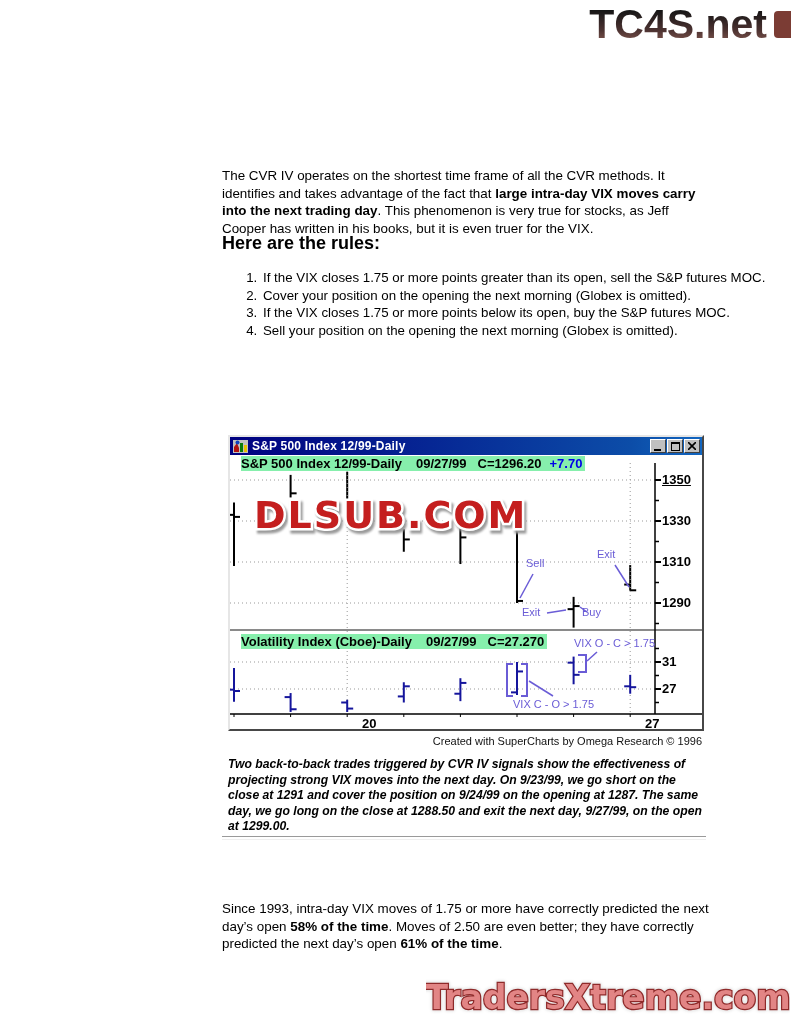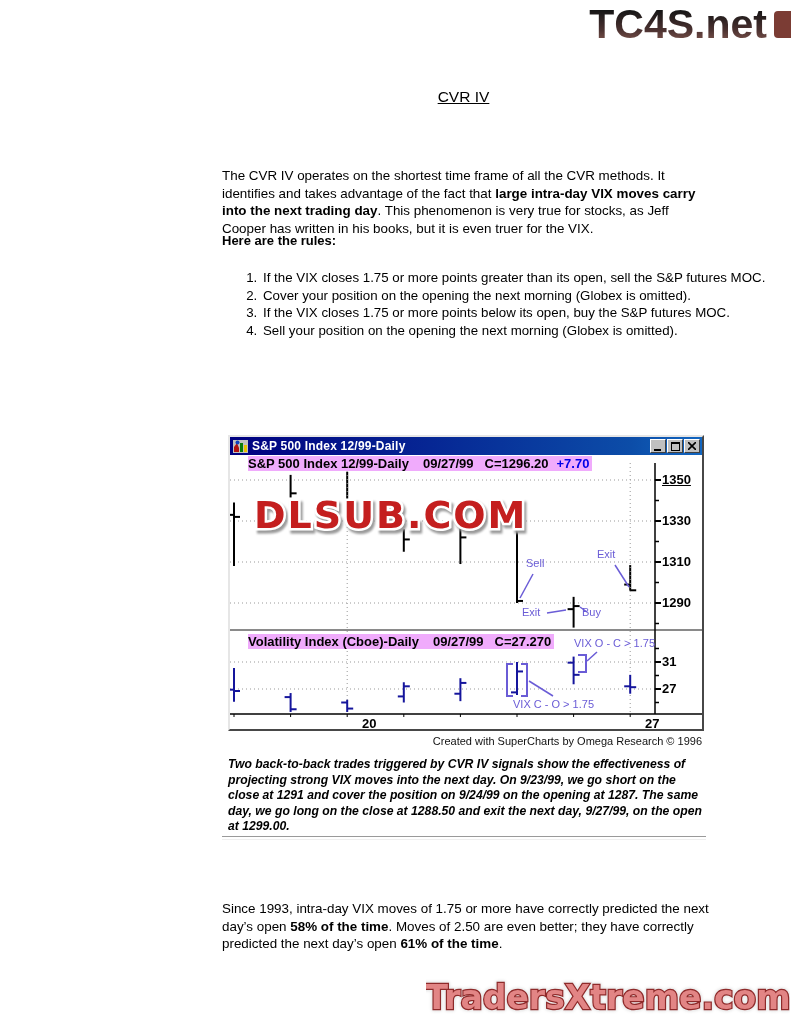--- a/index.html
+++ b/index.html
@@ -12,42 +12,42 @@
     -webkit-background-clip:text;background-clip:text;color:transparent;
     text-shadow:none;}
   #logo-block{position:absolute;top:11px;right:0;width:17px;height:27px;background:#7b3c34;
     border-radius:4px 0 0 4px;}
 
   
   #article-title{position:absolute;left:222px;top:88px;width:483px;text-align:center;
     font-size:15.5px;text-decoration:underline;}
   .para{position:absolute;left:222px;width:494px;font-size:13.4px;line-height:17.7px;margin-top:41px;}
   #intro-para{top:126px;}
-  #rules-heading{position:absolute;left:222px;top:233px;font-size:13px;font-weight:bold;}
+  #rules-heading{position:absolute;left:222px;top:233px;font-size:18px;font-weight:bold;}
   #rules-list{position:absolute;left:222px;top:269px;width:508px;margin:0;padding:0 0 0 39px;
     font-size:13.3px;line-height:17.6px;}
   #rules-list li{margin:0;padding-left:2px;}
   .b{font-weight:bold;}
 
   
   #chart-window{position:absolute;left:228px;top:435px;width:476px;box-sizing:border-box;
     background:#c0c0c0;border:2px solid;border-color:#e6e6e6 #474747 #474747 #e6e6e6;}
   #titlebar{height:18px;background:linear-gradient(90deg,#000080 0%,#0c4da8 85%,#1266c0 100%);
     display:flex;align-items:center;padding:0 2px;}
   #titlebar .app-icon{width:15px;height:13px;margin:0 4px 0 1px;flex:0 0 auto;}
   #titlebar .title{color:#fff;font-size:12px;font-weight:bold;flex:1;white-space:nowrap;
     overflow:hidden;letter-spacing:.2px;}
   .winbtns{display:flex;align-items:center;}
   .wbtn{width:16px;height:14px;box-sizing:border-box;background:#c0c0c0;margin-left:1px;
     border:1px solid;border-color:#fff #404040 #404040 #fff;box-shadow:1px 1px 0 #000 inset 0 0;
     display:flex;align-items:center;justify-content:center;}
   #chart-body{position:relative;width:472px;height:274px;background:#fff;overflow:hidden;}
   #chart-svg{position:absolute;left:0;top:0;}
   #chart-labels{position:absolute;left:0;top:0;right:0;bottom:0;pointer-events:none;}
-  .pane-header{position:absolute;left:18px;font-size:13px;font-weight:bold;background:#f0abfc;
+  .pane-header{position:absolute;left:11px;font-size:13px;font-weight:bold;background:#86efac;
     white-space:nowrap;z-index:3;padding-right:3px;}
   #price-header{top:1px;}
   #vix-header{top:179px;text-align:right;}
   .ph-date{margin-left:14px;} .ph-close{margin-left:11px;} .ph-chg{margin-left:8px;color:#0000e8;}
   .slabel{position:absolute;font-size:13px;font-weight:bold;color:#000;z-index:2;}
   .xlabel{position:absolute;font-size:13px;font-weight:bold;color:#000;text-align:center;z-index:2;margin-left:22px;}
   .anno{position:absolute;font-size:11px;color:#6a5cd6;white-space:nowrap;z-index:4;}
 
   #chart-credit{position:absolute;left:228px;top:735px;width:474px;text-align:right;
     font-size:11px;color:#111;}
@@ -60,21 +60,20 @@
   #footer-logo{position:absolute;left:426px;top:974px;}
 </style>
 </head>
 <body>
 
 <div id="page">
 
   <div id="tc4s-logo">TC4S.net</div>
   <div id="logo-block"></div>
 
-  <div id="article-title">CVR IV</div>
 
   <p class="para" id="intro-para"><span>The CVR IV operates on the shortest time frame of all the CVR methods. It identifies and takes advantage of the fact that </span><span class="b">large intra-day VIX moves carry into the next trading day</span><span>. This phenomenon is very true for stocks, as Jeff Cooper has written in his books, but it is even truer for the VIX.</span></p>
 
   <div id="rules-heading">Here are the rules:</div>
 
   <ol id="rules-list">
     <li>If the VIX closes 1.75 or more points greater than its open, sell the S&amp;P futures MOC.</li>
     <li>Cover your position on the opening the next morning (Globex is omitted).</li>
     <li>If the VIX closes 1.75 or more points below its open, buy the S&amp;P futures MOC.</li>
     <li>Sell your position on the opening the next morning (Globex is omitted).</li>

